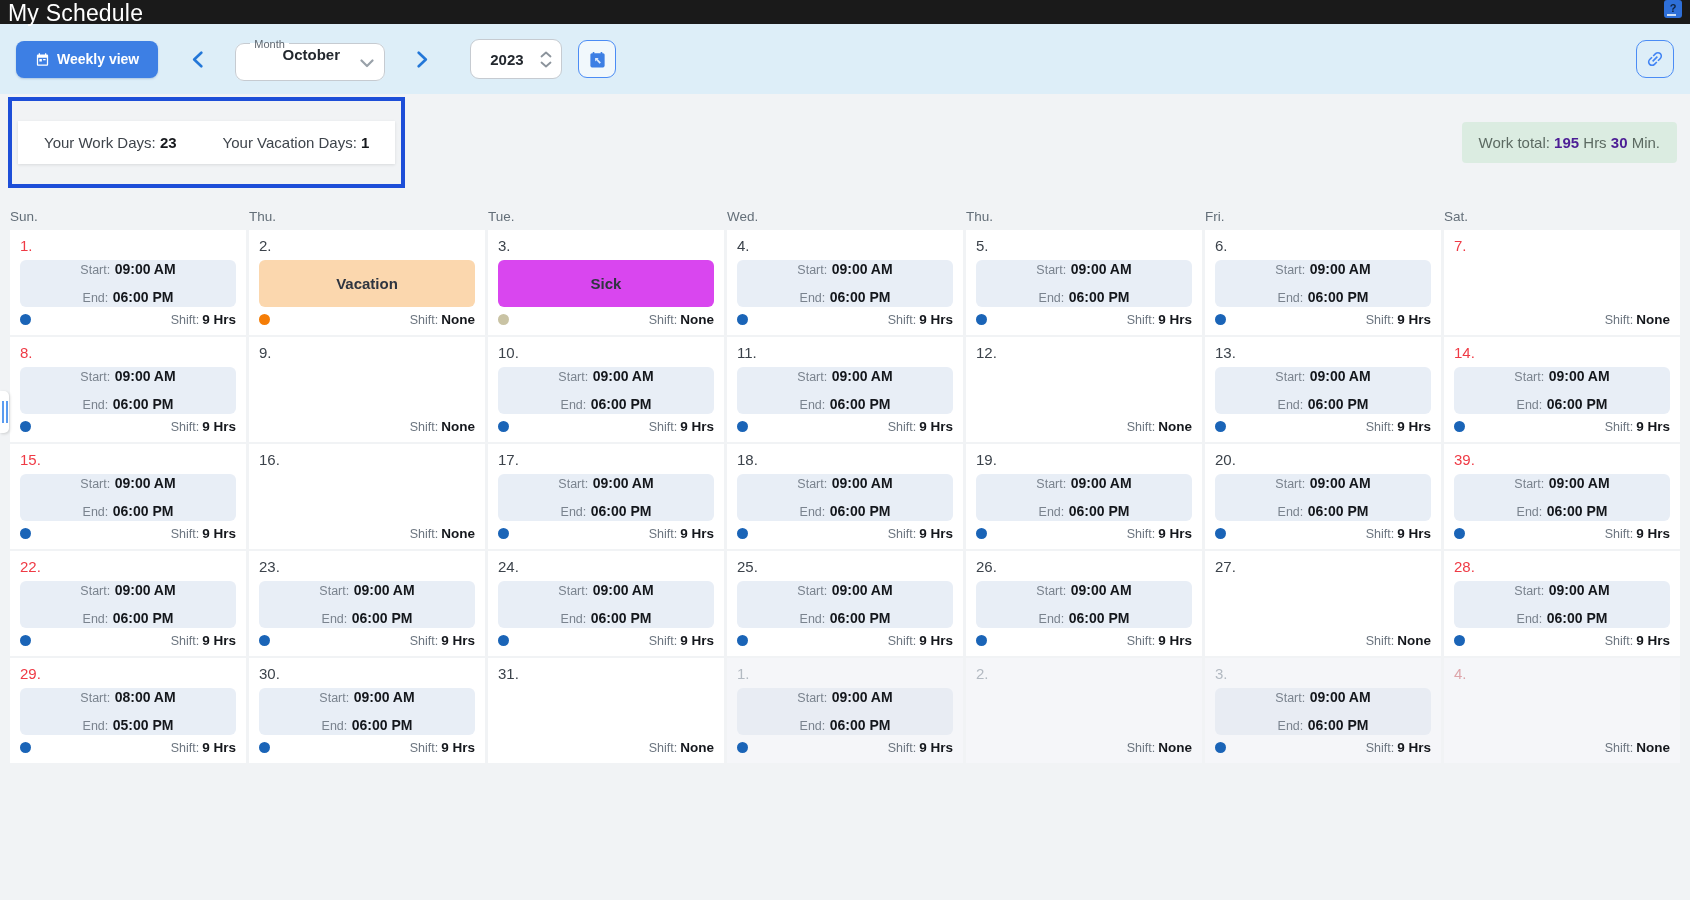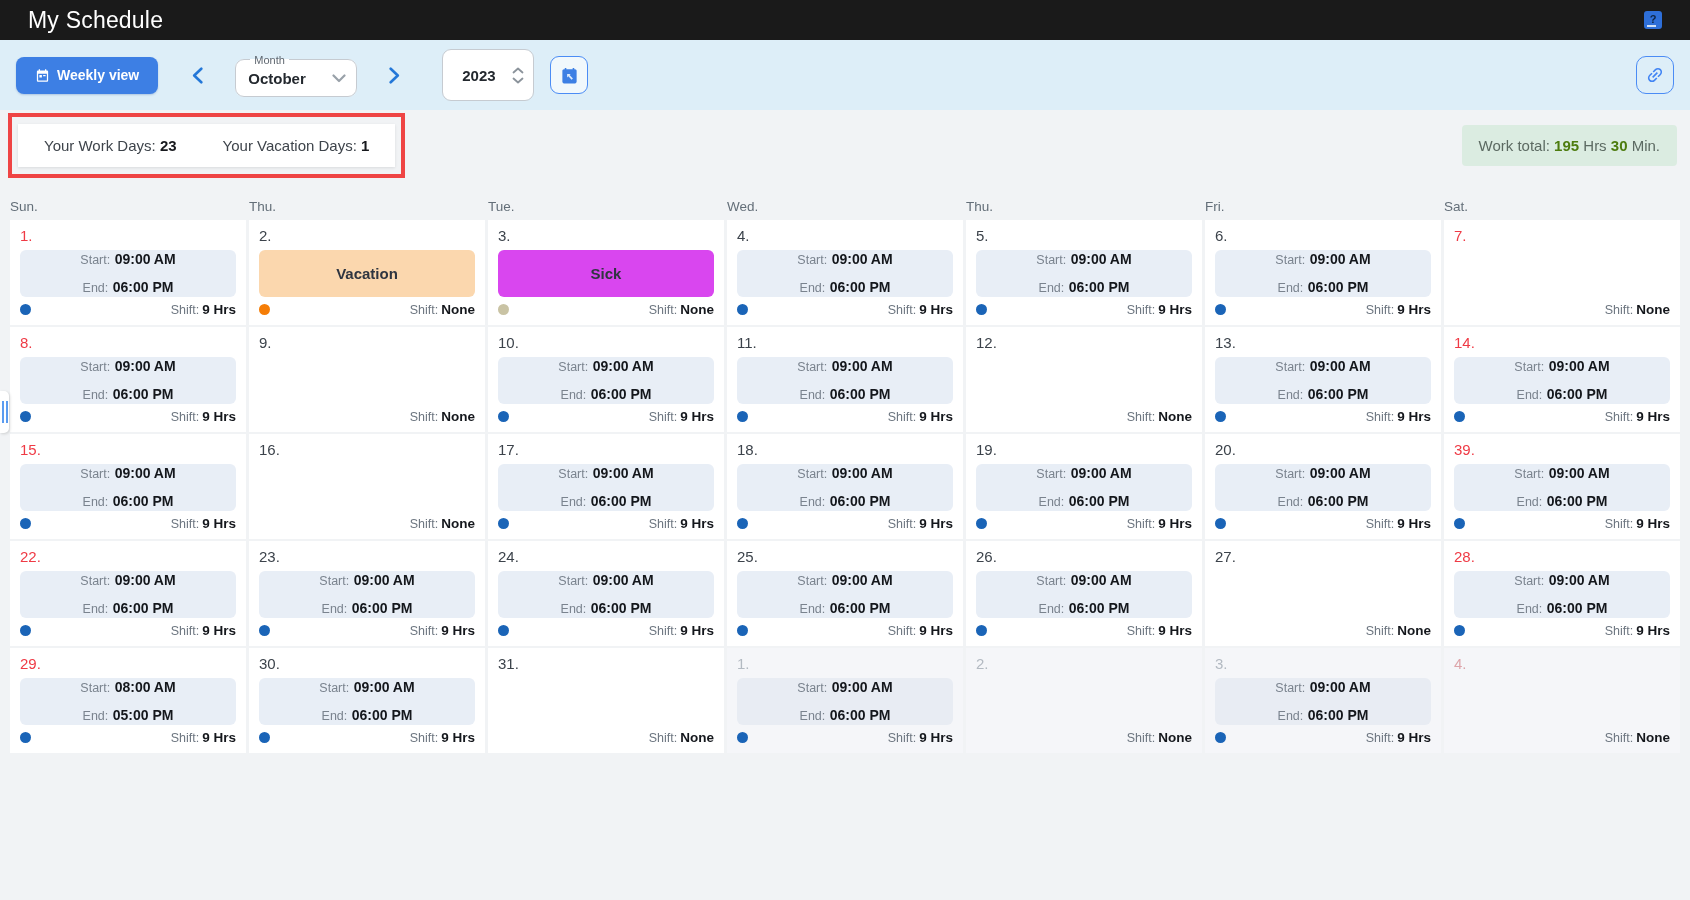--- a/index.html
+++ b/index.html
@@ -1,59 +1,59 @@
 <!DOCTYPE html>
 <html><head>
 <meta charset="utf-8">
 <style>
   * { box-sizing: border-box; margin: 0; padding: 0; }
   html,body { width:1690px; height:900px; overflow:hidden; }
   body { font-family:"Liberation Sans", sans-serif; background:#f1f3f5; position:relative; }
 
   
-  .topbar { height:40px; background:#1a1a1a; display:flex; align-items:center; padding:0 28px; }
+  .topbar { height:24px; background:#1a1a1a; display:flex; padding:0 8px; }
   .topbar h1 { color:#fff; font-size:23px; font-weight:400; letter-spacing:.2px; }
   .help-icon { margin-left:auto; width:18px; height:18px; background:#2e6fd8; border-radius:3px;
                display:flex; align-items:center; justify-content:center; position:relative; cursor:pointer; }
   .help-icon span { color:#0e2340; font-weight:bold; font-size:11px; line-height:1; margin-top:-2px; }
   .help-icon::after { content:""; position:absolute; bottom:2px; left:3px; right:6px; height:2px; background:#cfe0f5; }
 
   
   .toolbar { height:70px; background:#ddeef8; display:flex; align-items:center; padding:0 16px; }
   .btn-weekly { display:flex; align-items:center; gap:7px; background:#3d7fe4; color:#fff; border:none;
                 height:37px; padding:0 19px; border-radius:8px; font-family:inherit; font-size:14px;
                 font-weight:bold; cursor:pointer; box-shadow:0 1px 2px rgba(30,80,160,.25); }
   .nav-chev { background:none; border:none; cursor:pointer; padding:6px 8px; display:flex; align-items:center; }
   .nav-prev { margin-left:26px; }
   .nav-next { margin-left:24px; }
-  .month-field { border:1px solid #c6cbd1; border-radius:9px; background:#fff; width:122px; height:43px;
-                 margin-left:24px; padding:0 10px 0 12px; display:flex; align-items:center; cursor:pointer; }
+  .month-field { border:1px solid #c6cbd1; border-radius:9px; background:#fff; width:150px; height:43px;
+                 margin-left:24px; padding:0 10px 0 12px; display:flex; align-items:center; cursor:pointer;flex-direction:column; }
   .month-field legend { font-size:11px; color:#5f6770; padding:0 4px; margin-left:2px; }
   .month-field .month-value { font-size:15px; font-weight:bold; color:#23282e; margin-top:-4px; }
   .month-field .dd-arrow { margin-left:auto; margin-top:-4px; display:flex; }
-  .year-box { margin-left:34px; width:92px; height:52px; border:1px solid #c6cbd1; border-radius:9px;
+  .year-box { margin-left:34px; width:92px; height:40px; border:1px solid #c6cbd1; border-radius:9px;
               background:#fff; display:flex; align-items:center; padding:0 9px 0 19px; cursor:pointer; }
   .year-box .year-value { font-size:15px; font-weight:bold; color:#23282e; }
   .spinner { margin-left:auto; display:flex; flex-direction:column; gap:3px; }
   .btn-today { margin-left:16px; width:38px; height:38px; border:1.5px solid #4b8cf5; border-radius:9px;
                background:rgba(255,255,255,.6); display:flex; align-items:center; justify-content:center; cursor:pointer; }
   .btn-link { margin-left:auto; width:38px; height:38px; border:1.5px solid #4b8cf5; border-radius:10px;
               background:transparent; display:flex; align-items:center; justify-content:center; cursor:pointer; }
   .btn-link svg { transform:rotate(-45deg); }
 
   
   .main { padding:0 10px; }
   .summary-row { display:flex; align-items:center; justify-content:space-between; padding-top:3px; }
-  .stats-annotation { border:4px solid #ef4444; padding:7px 6px; margin-left:-2px; }
+  .stats-annotation { border:4px solid #1d4ed8; padding:20px 6px; margin-left:-2px; }
   .stats-box { background:#fff; box-shadow:0 1px 3px rgba(0,0,0,.10); padding:13px 26px; display:flex; gap:46px;
                font-size:15px; color:#3e444b; white-space:nowrap; }
   .stats-box b { color:#17191d; }
   .work-total { background:#dbece1; border-radius:4px; padding:12px 17px; font-size:15px; color:#5c6a62;
                 margin-right:3px; white-space:nowrap; }
-  .work-total b { color:#4d7c0f; }
+  .work-total b { color:#4c1d95; }
 
   
   .cal-head { display:grid; grid-template-columns:repeat(7,1fr); gap:0 3px; margin-top:21px; }
   .weekday { text-align:left; padding-right:7px; color:#636e78; font-size:13.5px; height:21px; }
   .cal-grid { display:grid; grid-template-columns:repeat(7,1fr); grid-auto-rows:105px; gap:2px 3px; }
   .day-cell { background:#fff; display:flex; flex-direction:column; padding:7px 10px 5px; cursor:pointer; }
   .day-cell.muted { background:#f5f6f9; }
   .day-num { font-size:15px; line-height:18px; margin-bottom:5px; }
   .tone-normal { color:#3c434b; }
   .tone-red { color:#ef3a45; }

